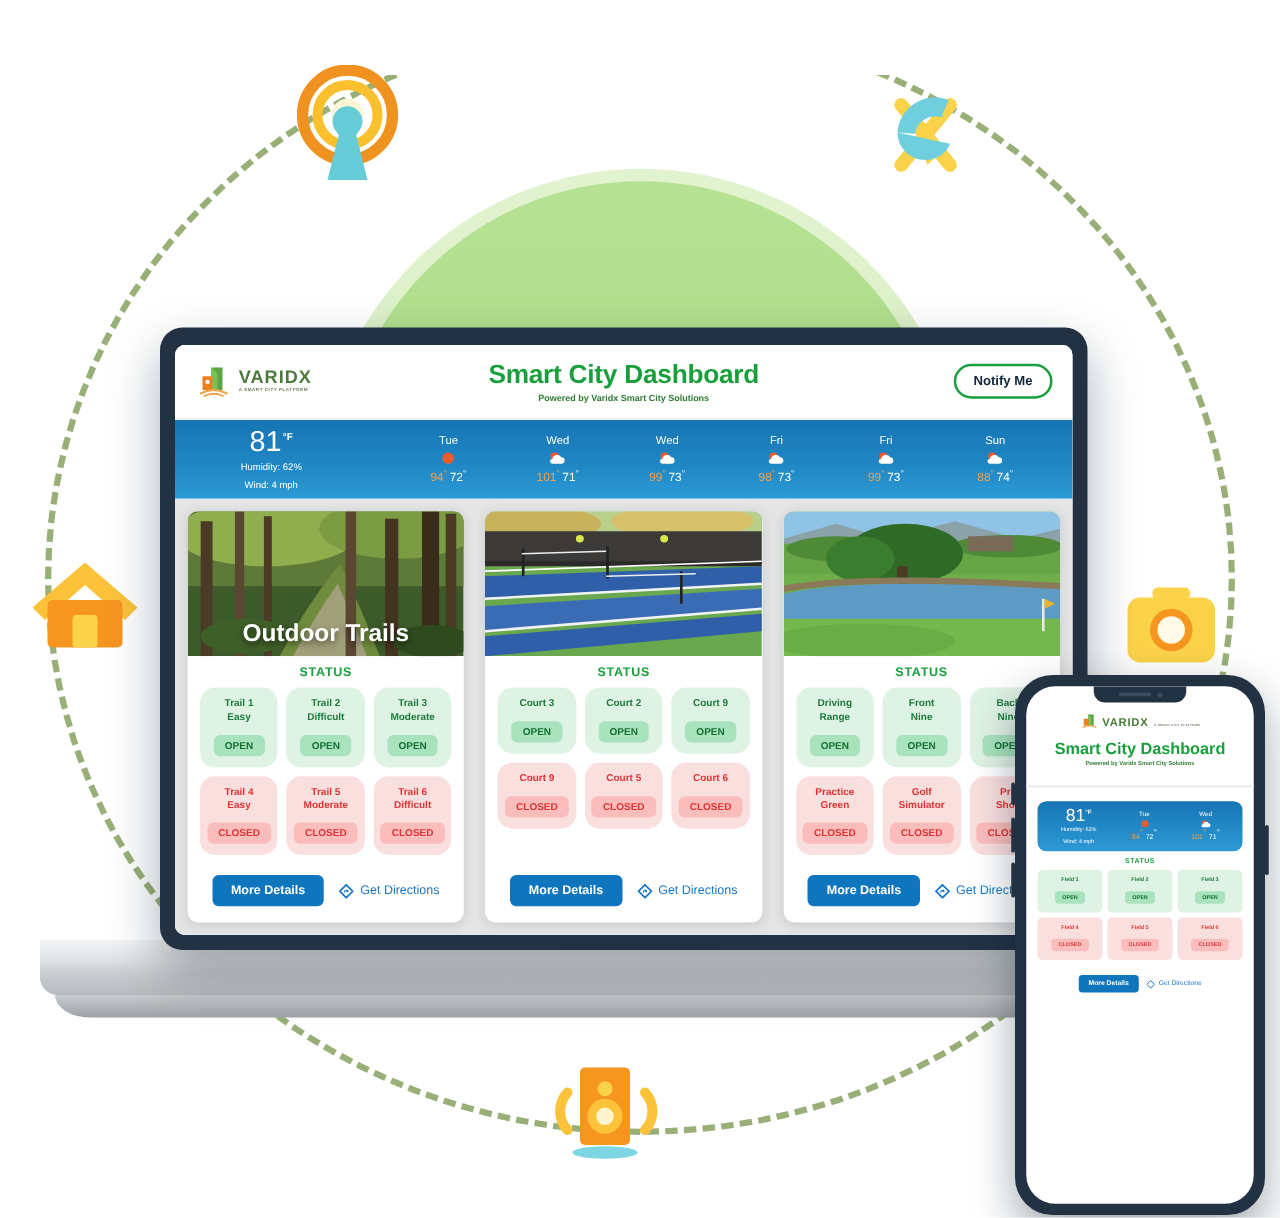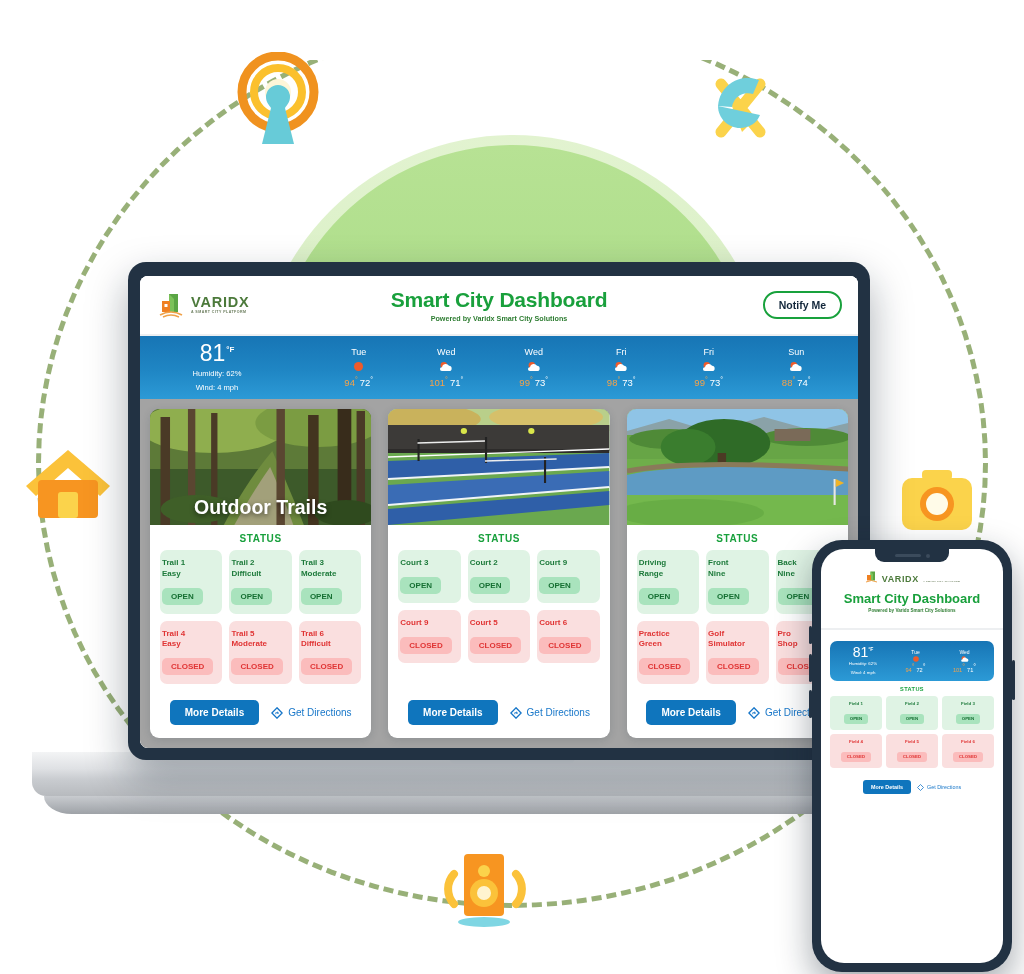--- a/index.html
+++ b/index.html
@@ -107,36 +107,36 @@
   .wx-days{flex:1;display:flex;}
   .wx-day{flex:1;text-align:center;}
   .wx-name{font-size:9px;font-weight:400;}
   .wx-ico{height:16px;display:flex;align-items:center;justify-content:center;margin:2px 0 1px;}
   .wx-hl{font-size:9.5px;}
   .wx-hi{color:#f4a24a;}
   .wx-lo{color:#ffffff;margin-left:2px;}
   .deg{font-size:7px;vertical-align:super;}
 
   
-  .cards{flex:1;display:flex;gap:17px;padding:10px 10px 10px 10px;box-sizing:border-box;background:#a3a3a3;}
+  .cards{flex:1;display:flex;gap:17px;padding:10px 10px 10px 10px;box-sizing:border-box;background:#e5e5e5;}
   .card{
     flex:1;background:#fff;border-radius:9px;
     box-shadow:0 2px 9px rgba(20,40,60,.14);
     display:flex;flex-direction:column;overflow:hidden;
   }
   .card-hero{height:116px;position:relative;overflow:hidden;}
   .hero-img{position:absolute;inset:0;}
   .hero-name{
     position:absolute;left:0;right:0;bottom:6px;text-align:center;
     color:#fff;font-size:19.5px;font-weight:700;
     text-shadow:0 2px 5px rgba(0,0,0,.55);
   }
   .status-lbl{text-align:center;font-size:10px;font-weight:700;color:#18a03c;letter-spacing:.6px;padding:8px 0 6px;}
   .grid{display:grid;grid-template-columns:repeat(3,1fr);gap:7px;padding:0 10px;}
-  .cell{border-radius:7px;padding:8px 2px 9px;text-align:left;}
+  .cell{border-radius:12px;padding:8px 2px 9px;text-align:center;}
   .cell.open{background:#dff3e4;}
   .cell.closed{background:#fadfdf;}
   .cell-name{font-size:8px;font-weight:700;line-height:1.35;}
   .cell.open .cell-name{color:#1d7a3b;}
   .cell.closed .cell-name{color:#e03434;}
   .pill{display:inline-block;margin-top:8px;font-size:8px;font-weight:700;border-radius:5px;padding:4px 9px;}
   .cell.open .pill{background:#a9e3bd;color:#156f32;}
   .cell.closed .pill{background:#fbbcbc;color:#e03434;}
   .card-actions{margin-top:auto;display:flex;align-items:center;justify-content:center;gap:12px;padding:12px 0 13px;}
   .btn-details{background:#0f75bd;color:#fff;border:none;border-radius:5px;font-size:10px;font-weight:700;padding:7px 15px;cursor:pointer;}

